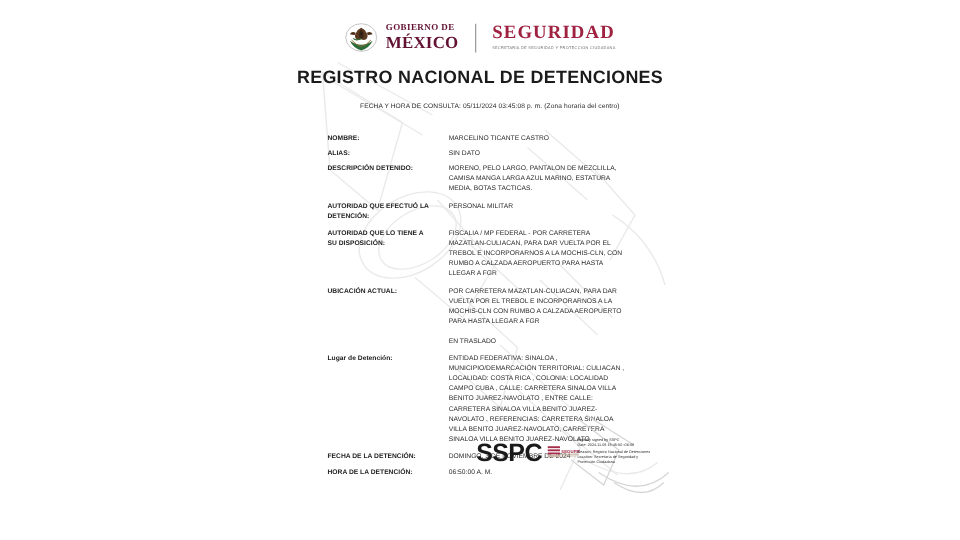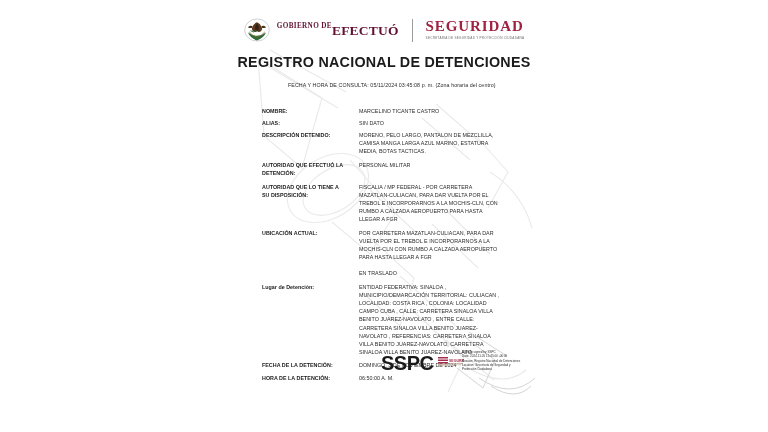--- a/index.html
+++ b/index.html
@@ -49,21 +49,21 @@
     align-items: center;
     gap: 7px;
   }
   #eagle {
     width: 26px;
     height: 26px;
     flex: 0 0 auto;
   }
   .gob-lockup {
     display: flex;
-    flex-direction: row;
+    flex-direction: column;
     line-height: 1;
   }
   .gob-line1 {
     font-size: 7.2px;
     font-weight: bold;
     letter-spacing: .35px;
     color: #621132;
     font-family: "Liberation Serif", serif;
   }
   .gob-line2 {
@@ -240,21 +240,21 @@
         <path d="M20 8 Q15 10 13 15 Q11 19 14 22 Q17 24 20 22 Q23 24 26 22 Q29 19 27 15 Q25 10 20 8 Z" fill="#5b3a21"></path>
         <path d="M20 10 Q17 13 17 17 Q17 21 20 22 Q23 21 23 17 Q23 13 20 10 Z" fill="#3a2414"></path>
         <path d="M13 14 Q8 12 6 16 Q9 17 12 17 Z" fill="#4a3019"></path>
         <path d="M27 14 Q32 12 34 16 Q31 17 28 17 Z" fill="#4a3019"></path>
         <path d="M20 21 Q14 25 10 21" fill="none" stroke="#2e6b3a" stroke-width="1.4"></path>
         <circle cx="20" cy="15" r="1.1" fill="#1b1b1b"></circle>
       </svg>
 
       <div class="gob-lockup">
         <span class="gob-line1">GOBIERNO DE</span>
-        <span class="gob-line2">EFECTUÓ</span>
+        <span class="gob-line2">MÉXICO</span>
       </div>
 
       <div class="hdr-rule"></div>
 
       <div class="seg-lockup">
         <span class="seg-line1">SEGURIDAD</span>
         <span class="seg-line2">SECRETARÍA DE SEGURIDAD Y PROTECCIÓN CIUDADANA</span>
       </div>
     </div>
   </div>

